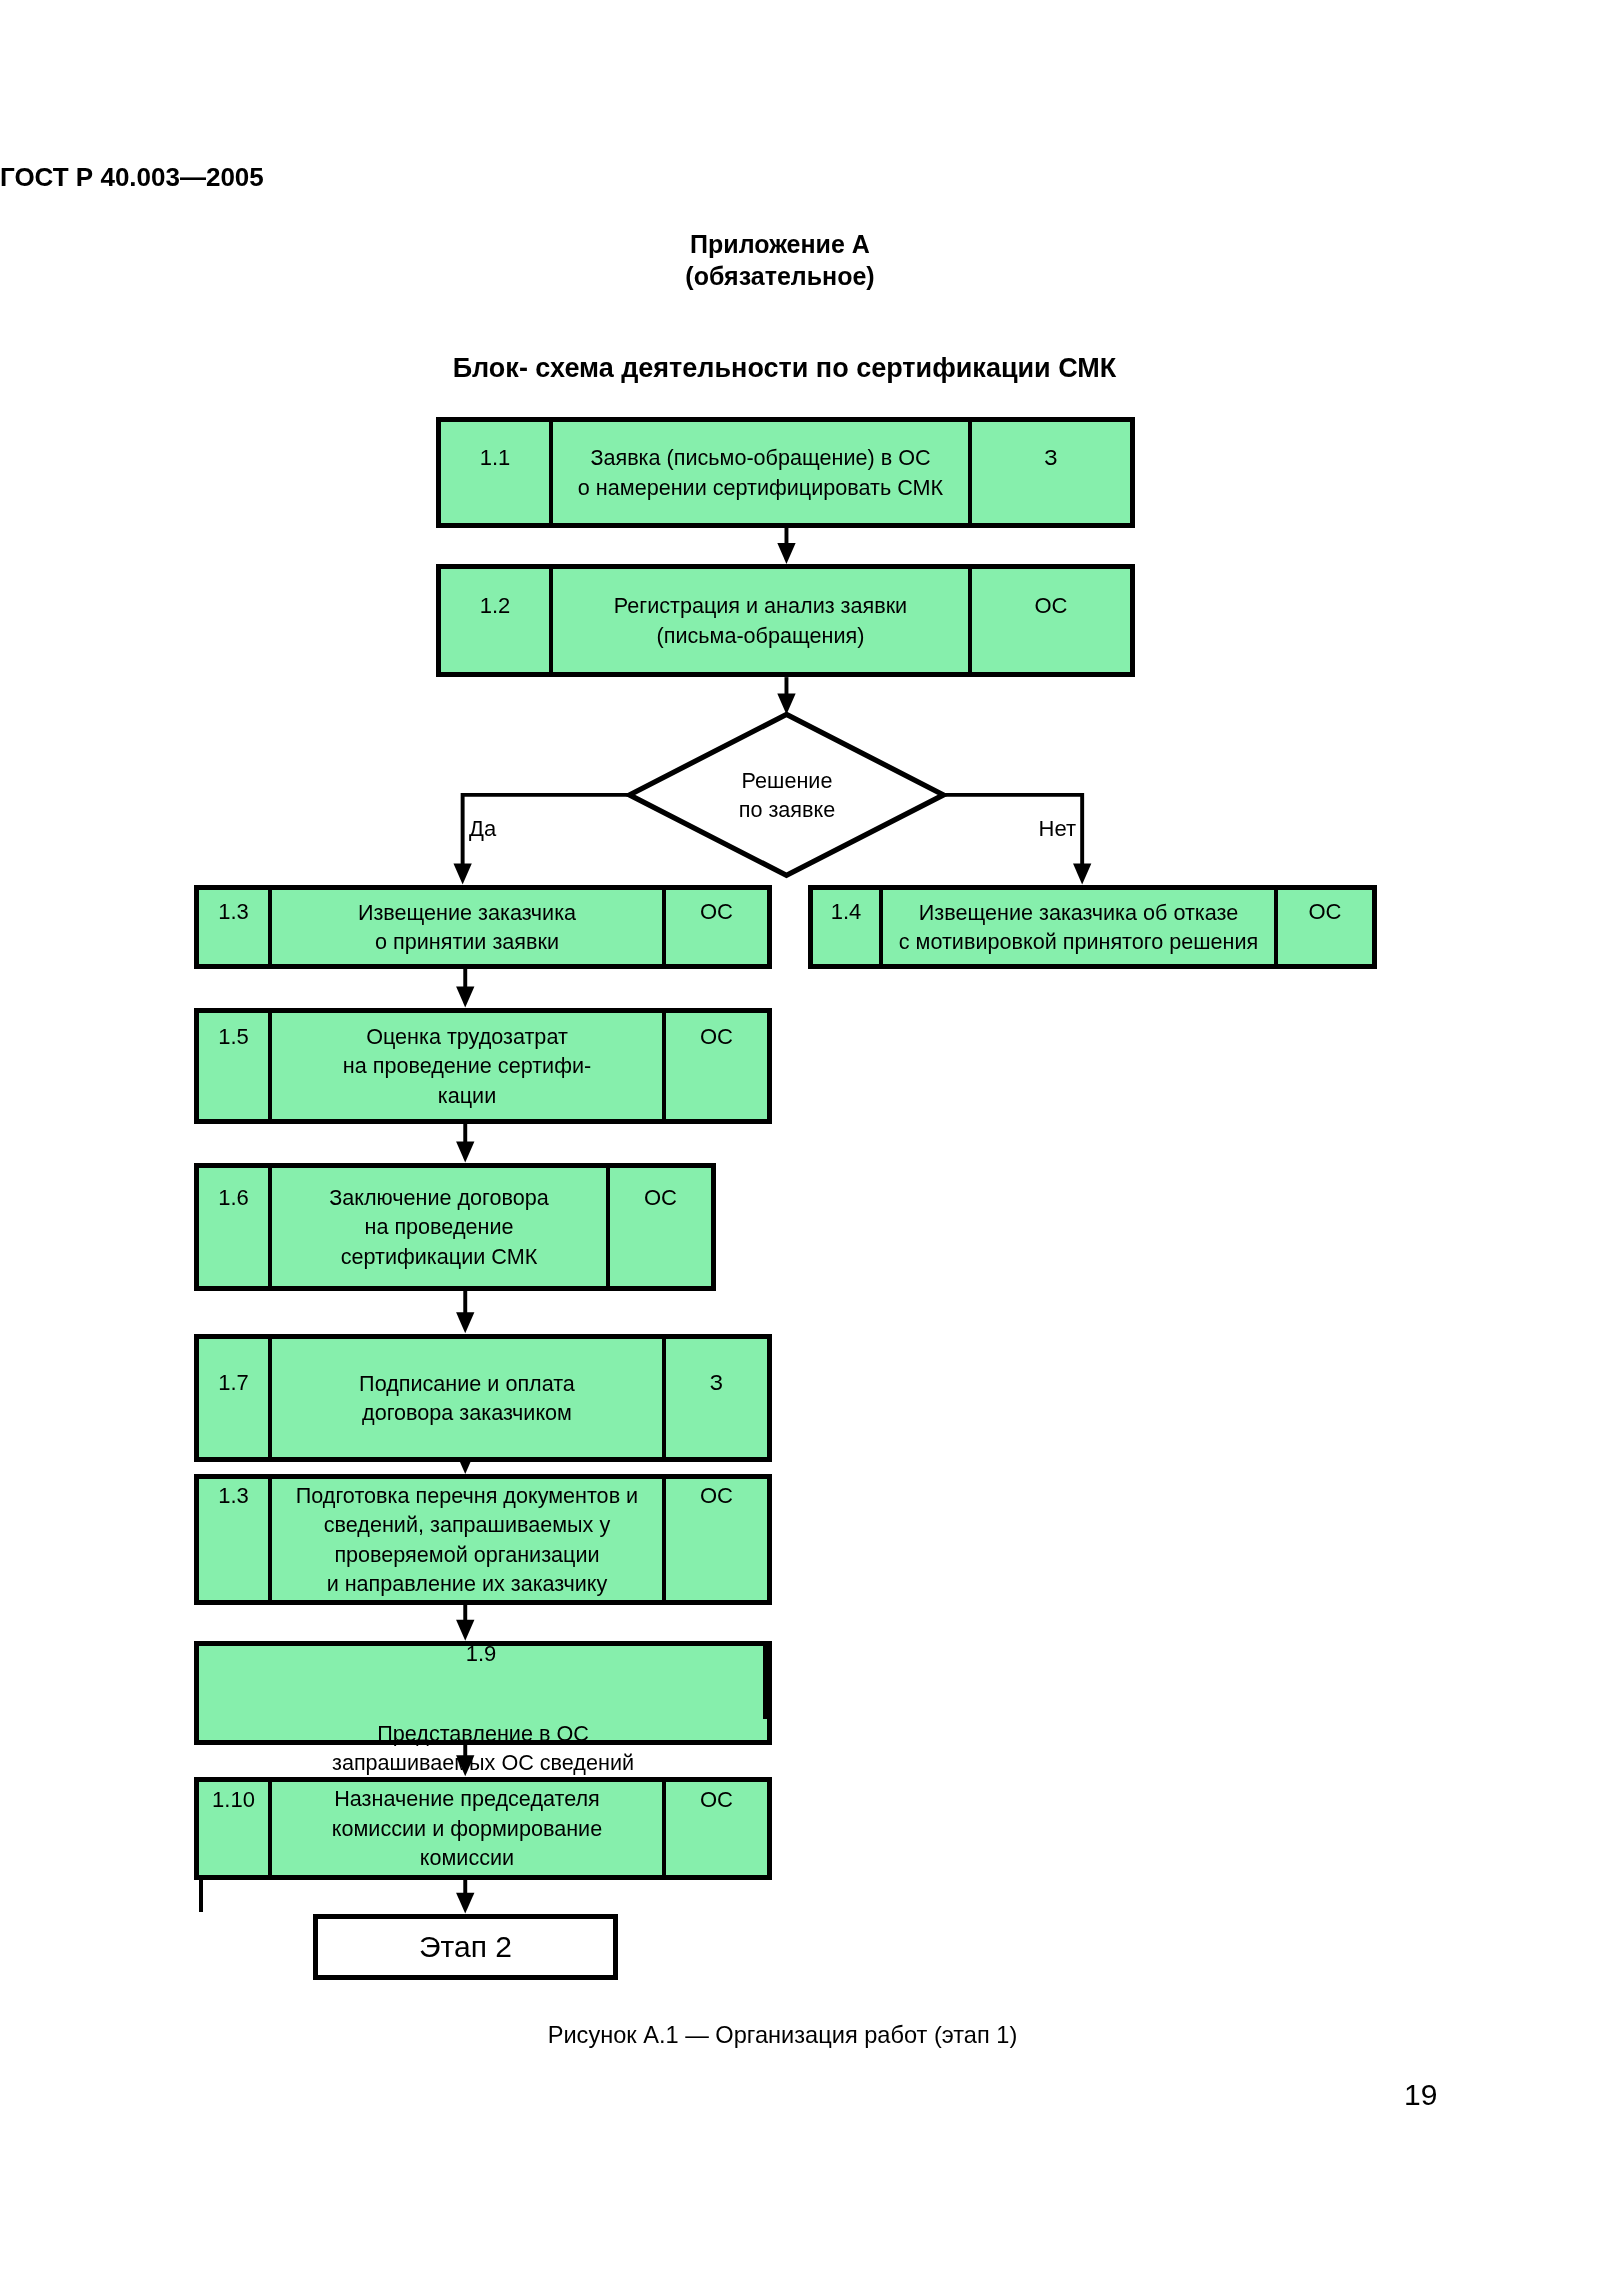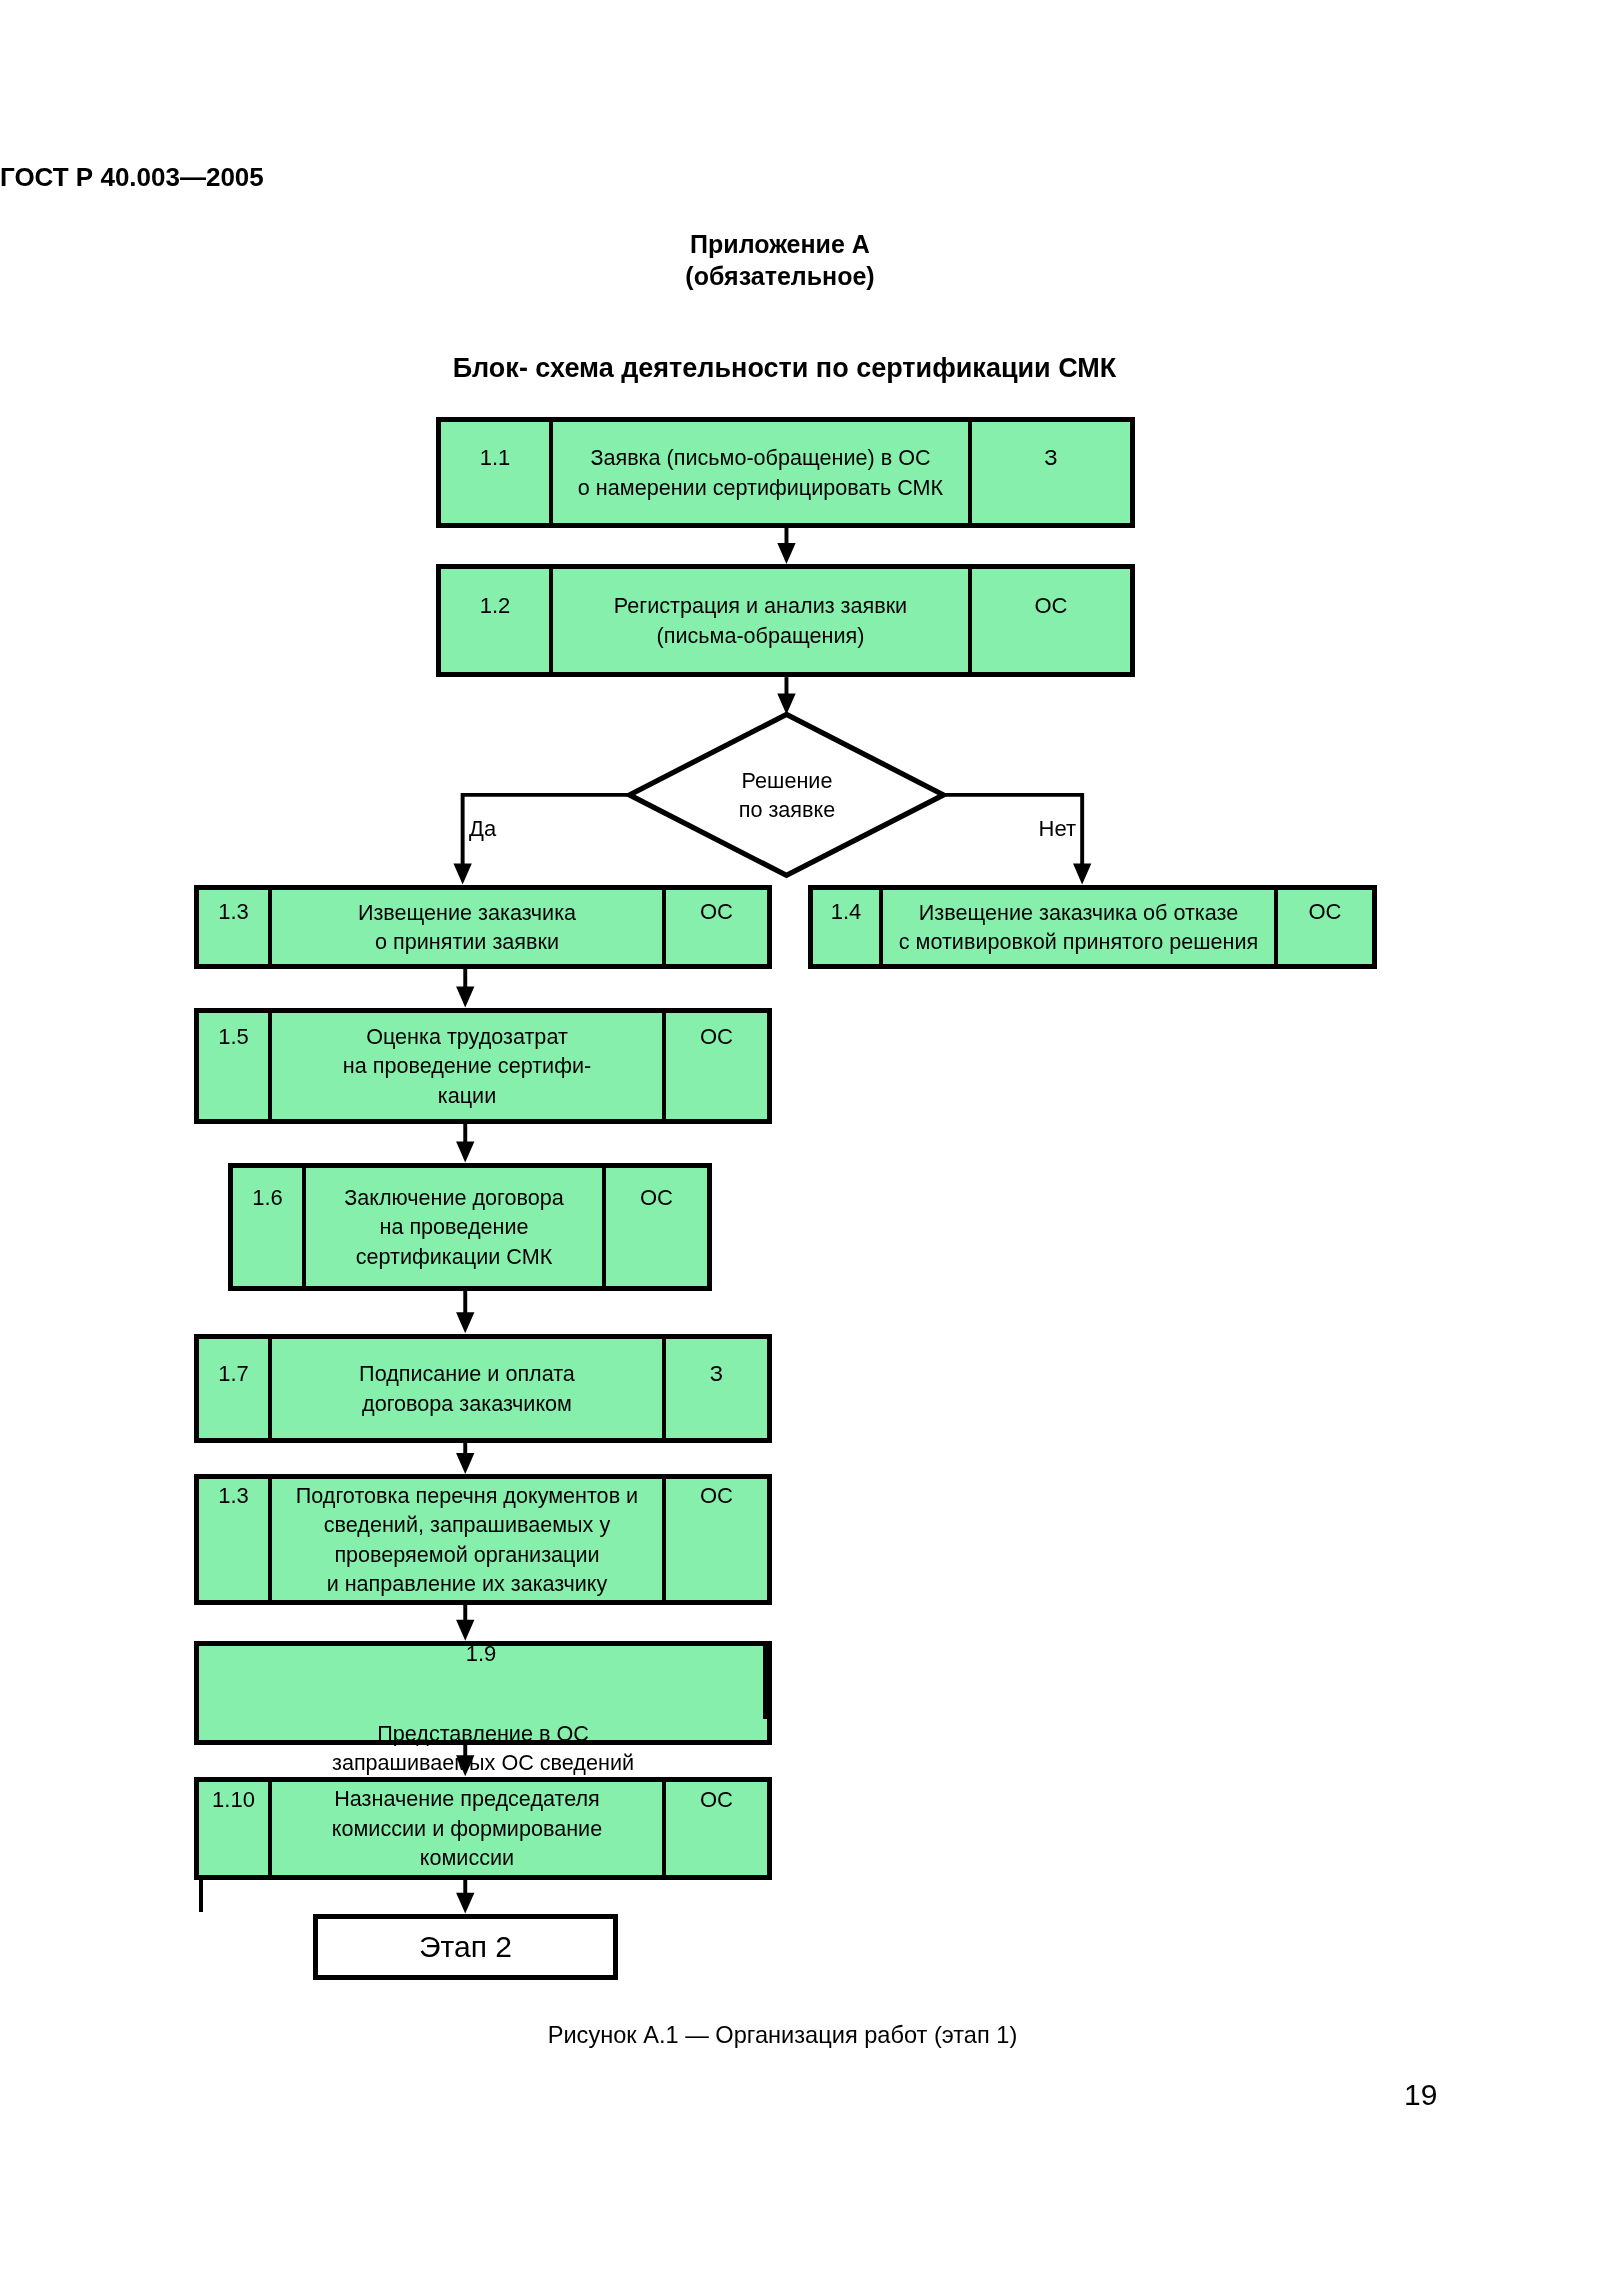--- a/index.html
+++ b/index.html
@@ -40,22 +40,22 @@
   .grp-l .cell.num{flex:0 0 73px;}
   .grp-l .cell.role{flex:0 0 105px;}
   .grp-r .cell.num{flex:0 0 70px;}
   .grp-r .cell.role{flex:0 0 98px;}
 
   .pos-b1{left:436px;top:417px;width:699px;height:111px;}
   .pos-b2{left:436px;top:564px;width:699px;height:113px;}
   .pos-b3{left:194px;top:885px;width:578px;height:84px;}
   .pos-b4{left:808px;top:885px;width:569px;height:84px;}
   .pos-b5{left:194px;top:1008px;width:578px;height:116px;}
-  .pos-b6{left:194px;top:1163px;width:484px;height:128px;margin-left:34px;}
-  .pos-b7{left:194px;top:1334px;width:578px;height:109px;}
+  .pos-b6{left:194px;top:1163px;width:522px;height:128px;}
+  .pos-b7{left:194px;top:1334px;width:578px;height:128px;}
   .pos-b8{left:194px;top:1474px;width:578px;height:131px;}
   .pos-b9{left:194px;top:1641px;width:578px;height:104px;flex-direction:column;}
   .pos-b10{left:194px;top:1777px;width:578px;height:103px;justify-content:space-between;}
 
   .stage2-box{
     left:313px;top:1914px;width:305px;height:66px;
     border:5.2px solid #000;background:#fff;box-sizing:border-box;
     display:flex;align-items:center;justify-content:center;
     font-size:30px;
   }

